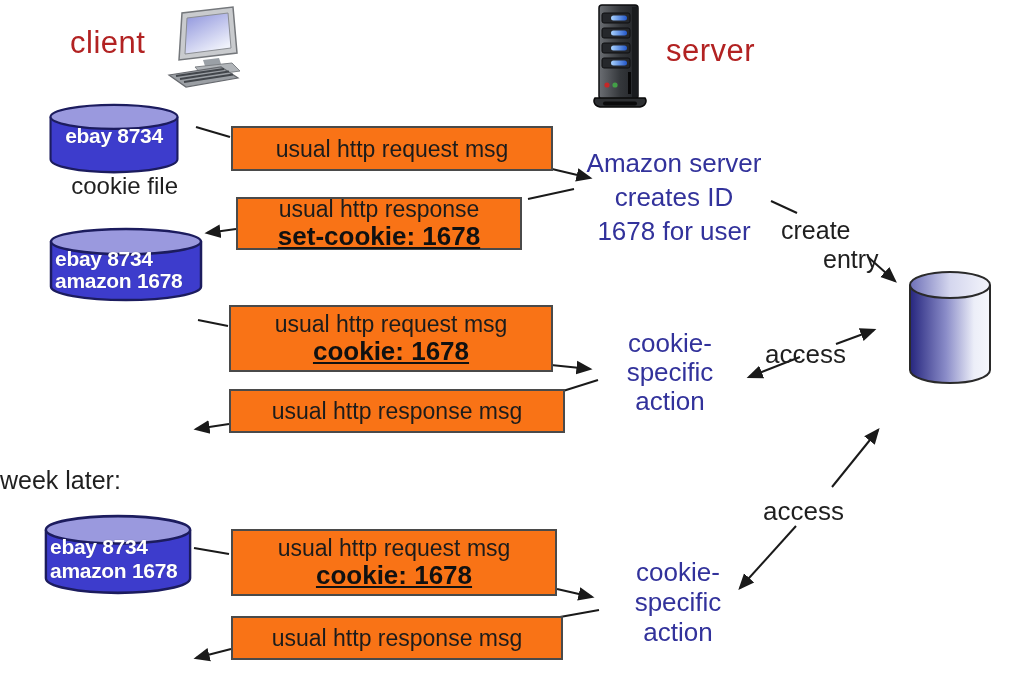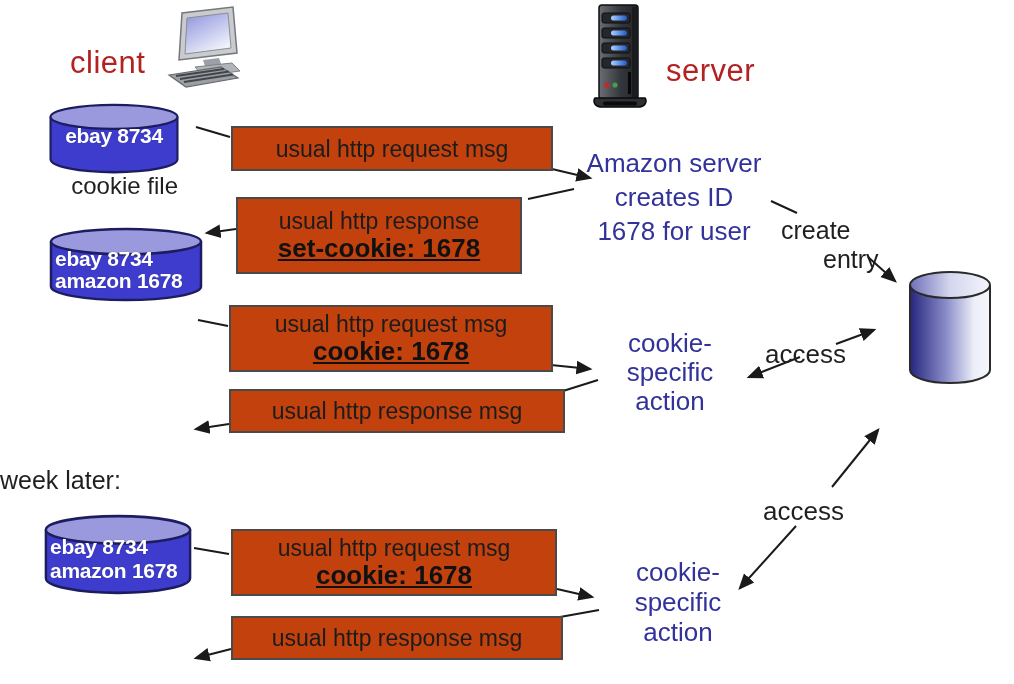--- a/index.html
+++ b/index.html
@@ -1,25 +1,25 @@
 <!DOCTYPE html>
 <html><head>
 <meta charset="utf-8">
 <style>
   html,body{margin:0;padding:0;background:#ffffff;}
   #canvas{
     position:relative;width:1014px;height:684px;background:#ffffff;
     font-family:"Liberation Sans","DejaVu Sans",sans-serif;overflow:hidden;
   }
   .abs{position:absolute;}
-  .role-label{font-size:31px;color:#b22222;letter-spacing:.5px;margin-top:20px;}
+  .role-label{font-size:31px;color:#b22222;letter-spacing:.5px;}
   .blue-note{color:#32329b;font-size:26px;line-height:31px;text-align:center;}
   .black-note{color:#1f1f1f;font-size:25px;}
   .msg-box{
-    background:#c2410c;border:2px solid #4a4a4a;box-sizing:border-box;
+    background:#f97316;border:2px solid #4a4a4a;box-sizing:border-box;
     display:flex;flex-direction:column;justify-content:center;align-items:center;
     z-index:3;
   }
   .msg-line1{font-size:23px;color:#1c1c1c;line-height:26px;white-space:nowrap;}
   .msg-line2{font-size:26px;font-weight:bold;color:#111;line-height:29px;white-space:nowrap;text-decoration:underline;}
   .cyl{z-index:2;}
   .cyl svg{position:absolute;left:0;top:0;width:100%;height:100%;}
   .cyl-text{
     position:absolute;z-index:2;color:#ffffff;font-weight:bold;font-size:21px;
     line-height:22px;white-space:nowrap;letter-spacing:-.3px;
@@ -158,21 +158,21 @@
       </defs>
       <path d="M4,17 V102 a40,13 0 0 0 80,0 V17" fill="url(#dbg)" stroke="#2a2a2a" stroke-width="2"></path>
       <ellipse cx="44" cy="17" rx="40" ry="13" fill="url(#dbt)" stroke="#2a2a2a" stroke-width="2"></ellipse>
     </svg>
   </div>
 
   <div class="abs msg-box" style="left:231px;top:126px;width:322px;height:45px;">
     <div class="msg-line1">usual http request msg</div>
   </div>
 
-  <div class="abs msg-box" style="left:236px;top:197px;width:286px;height:77px;">
+  <div class="abs msg-box" style="left:236px;top:197px;width:286px;height:53px;">
     <div class="msg-line1">usual http response</div>
     <div class="msg-line2">set-cookie: 1678</div>
   </div>
 
   <div class="abs msg-box" style="left:229px;top:305px;width:324px;height:67px;">
     <div class="msg-line1">usual http request msg</div>
     <div class="msg-line2">cookie: 1678</div>
   </div>
 
   <div class="abs msg-box" style="left:229px;top:389px;width:336px;height:44px;">

